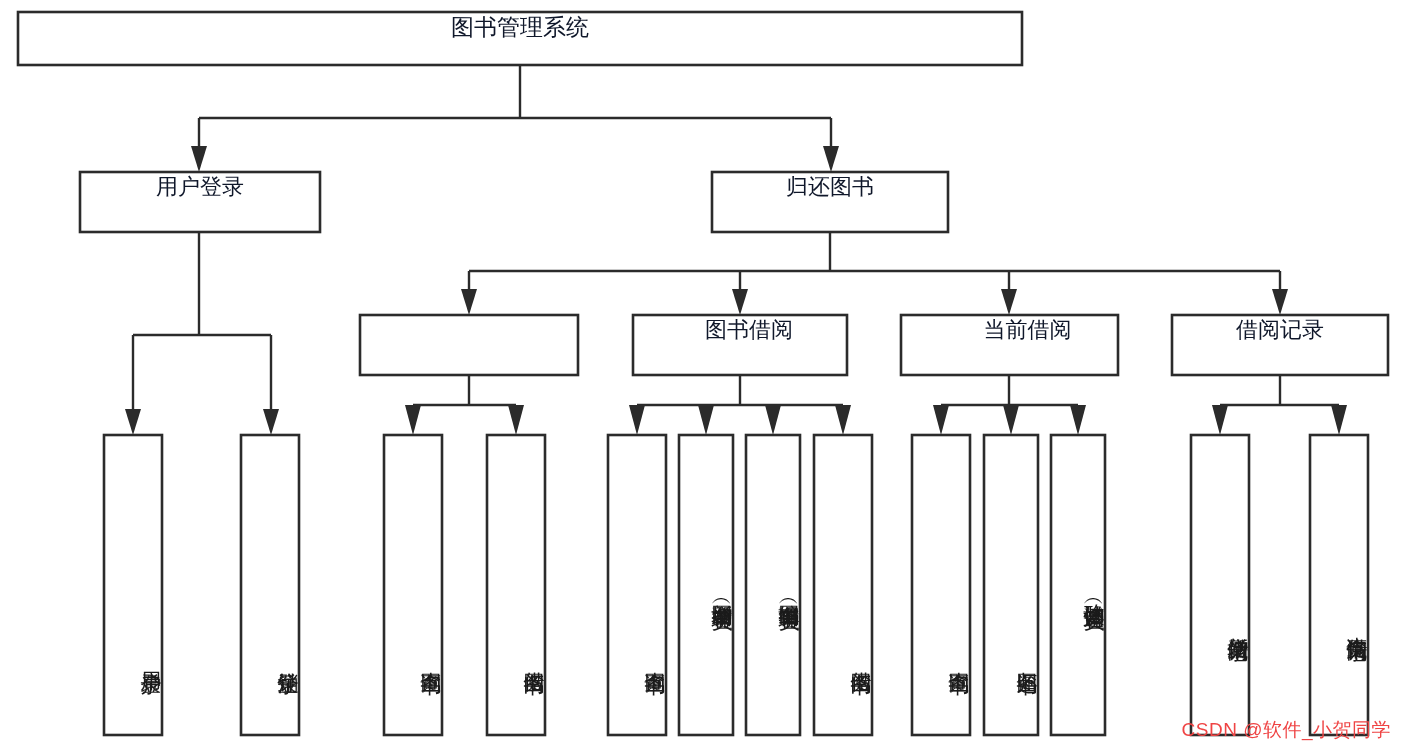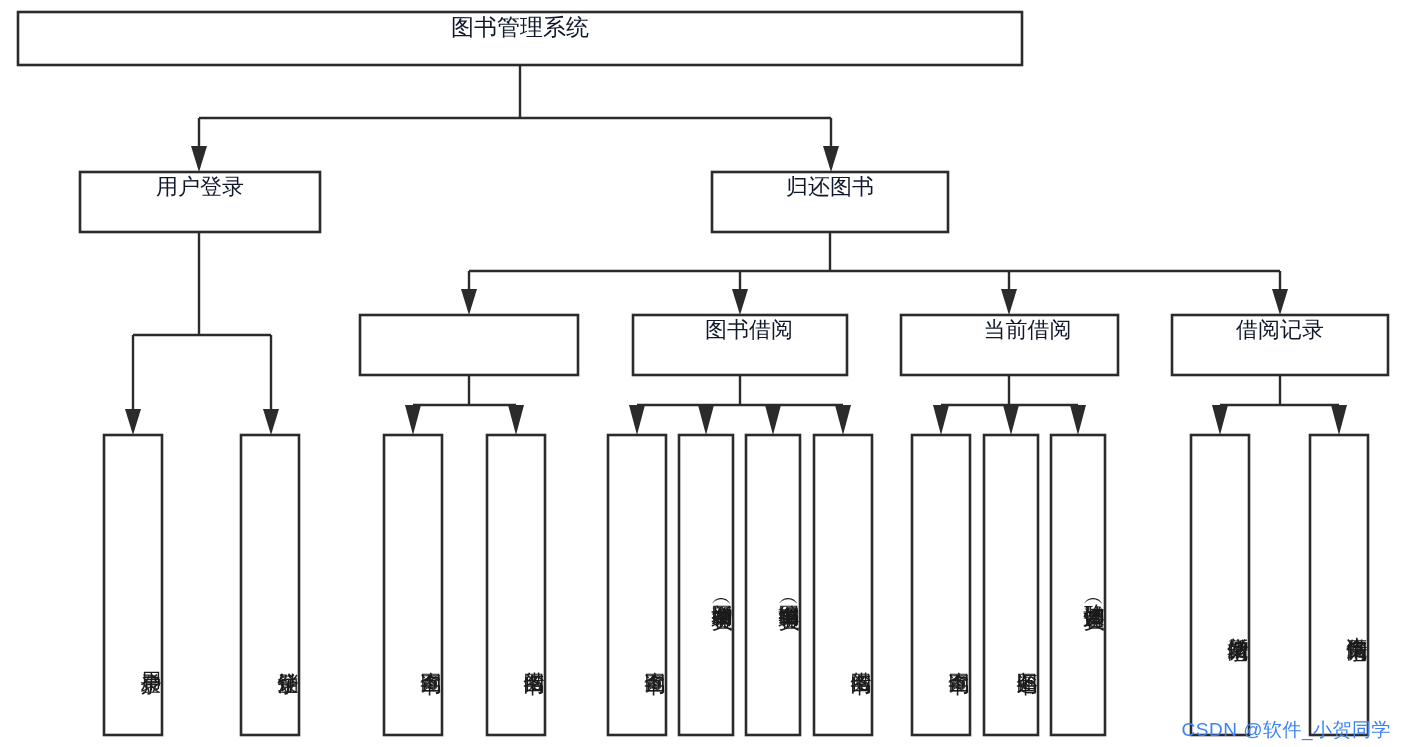--- a/index.html
+++ b/index.html
@@ -65,21 +65,21 @@
     color: #0f172a;
     white-space: nowrap;
     pointer-events: none;
   }
   .watermark {
     position: absolute;
     right: 14px;
     bottom: 4px;
     font-family: "Liberation Sans", "DejaVu Sans", sans-serif;
     font-size: 19px;
-    color: #3b82f6;
+    color: #ef4444;
     letter-spacing: 0.5px;
     white-space: nowrap;
     pointer-events: none;
   }
 </style>
 </head>
 <body>
 
 <div id="diagram-root">
 

